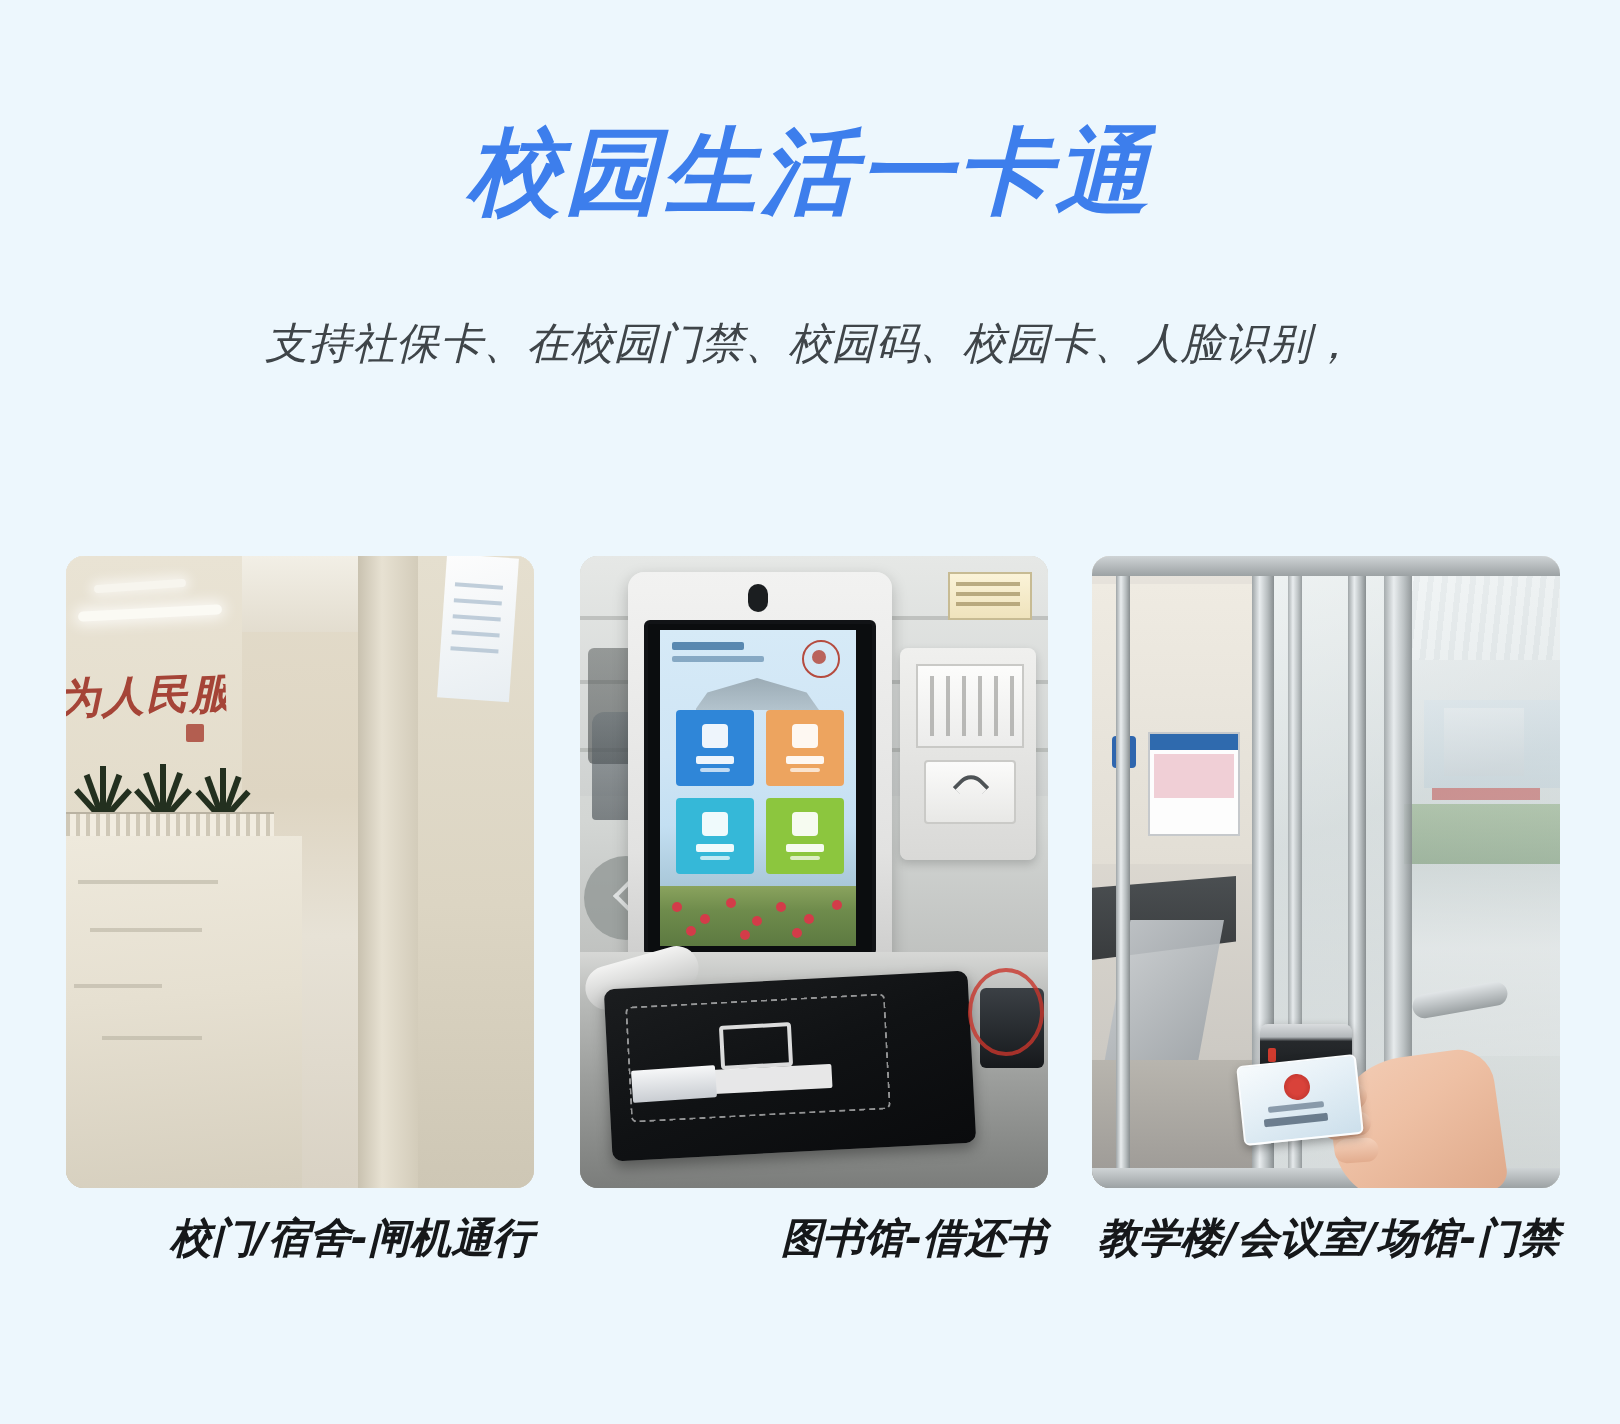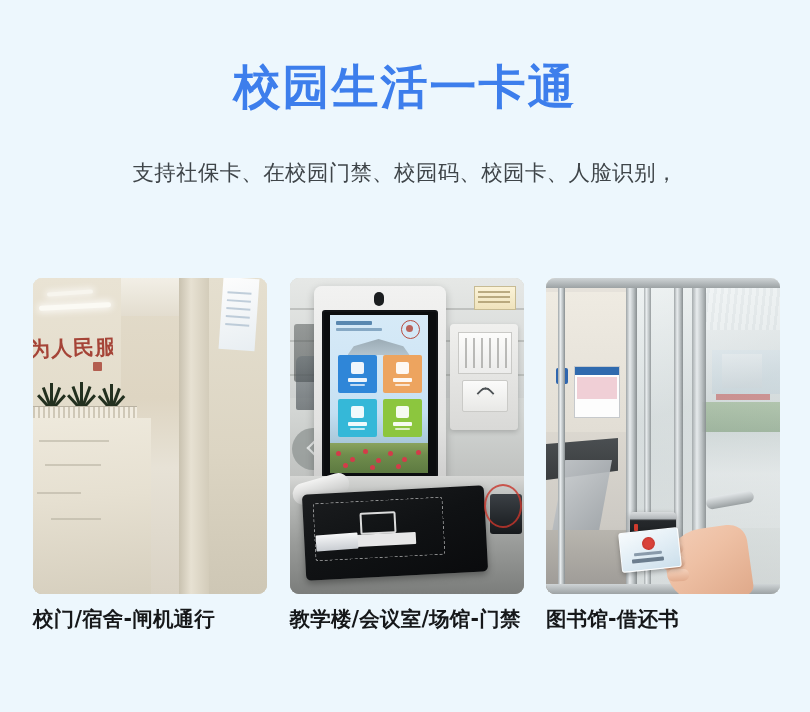--- a/index.html
+++ b/index.html
@@ -13,20 +13,21 @@
     font-family: "Liberation Sans", "DejaVu Sans", sans-serif;
     overflow: hidden;
     position: relative;
   }
 
   .page {
     width: 698px;
     height: 712px;
     position: relative;
     background: #edf7fd;
+    font-style: italic;
   }
 
   
   .hero-title {
     position: absolute;
     top: 58px;
     left: 0;
     width: 810px;
     text-align: center;
     font-size: 47px;
@@ -81,21 +82,21 @@
   .captions {
     position: absolute;
     top: 604px;
     left: 33px;
     width: 747px;
     display: flex;
     justify-content: space-between;
   }
   .caption {
     width: 234px;
-    text-align: left;
+    text-align: right;
     font-size: 20.5px;
     font-weight: 700;
     color: #16181a;
     letter-spacing: 0.2px;
     line-height: 30px;
     font-family: "DejaVu Sans", "Liberation Sans", sans-serif;
     white-space: nowrap;
   }
 
   
@@ -673,17 +674,17 @@
         <div class="p3-card-emblem"></div>
         <div class="p3-card-l1"></div>
         <div class="p3-card-l2"></div>
       </div>
     </div>
 
   </div>
 
   <div class="captions">
     <div class="caption">校门/宿舍-闸机通行</div>
+    <div class="caption">图书馆-借还书</div>
     <div class="caption">教学楼/会议室/场馆-门禁</div>
-    <div class="caption">图书馆-借还书</div>
   </div>
 
 </div>
 
 </body></html>

